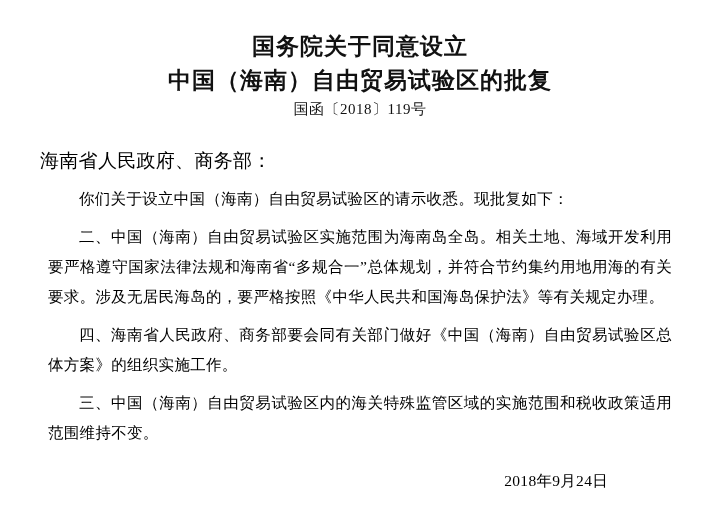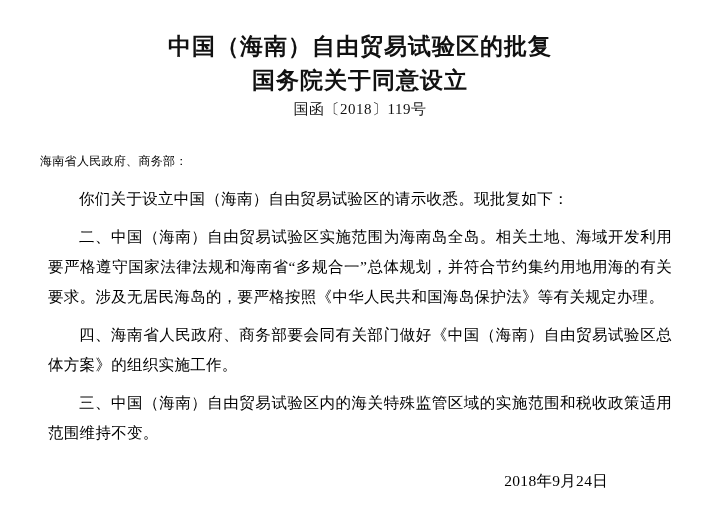--- a/index.html
+++ b/index.html
@@ -36,21 +36,21 @@
     font-size: 15px;
     line-height: 22px;
     letter-spacing: 0.5px;
     color: #111111;
   }
   .body-area {
     margin-top: 26px;
     padding: 0 40px 0 40px;
   }
   .addressee {
-    font-size: 12px;
+    font-size: 19px;
     line-height: 30px;
     letter-spacing: 0.3px;
   }
   .para {
     font-size: 15.5px;
     line-height: 30px;
     letter-spacing: 0.3px;
     text-indent: 2em;
     text-align: justify;
     margin: 8px;
@@ -65,22 +65,22 @@
     line-height: 30px;
     letter-spacing: 0.3px;
   }
 </style>
 </head>
 <body>
 
 <div class="page">
 
   <div class="doc-header">
+    <div class="title-line">国务院关于同意设立</div>
     <div class="title-line">中国（海南）自由贸易试验区的批复</div>
-    <div class="title-line">国务院关于同意设立</div>
     <div class="doc-number">国函〔2018〕119号</div>
   </div>
 
   <div class="body-area">
     <div class="addressee">海南省人民政府、商务部：</div>
     <p class="para">你们关于设立中国（海南）自由贸易试验区的请示收悉。现批复如下：</p>
     <p class="para">二、中国（海南）自由贸易试验区实施范围为海南岛全岛。相关土地、海域开发利用要严格遵守国家法律法规和海南省“多规合一”总体规划，并符合节约集约用地用海的有关要求。涉及无居民海岛的，要严格按照《中华人民共和国海岛保护法》等有关规定办理。</p>
     <p class="para">四、海南省人民政府、商务部要会同有关部门做好《中国（海南）自由贸易试验区总体方案》的组织实施工作。</p>
     <p class="para">三、中国（海南）自由贸易试验区内的海关特殊监管区域的实施范围和税收政策适用范围维持不变。</p>
 

